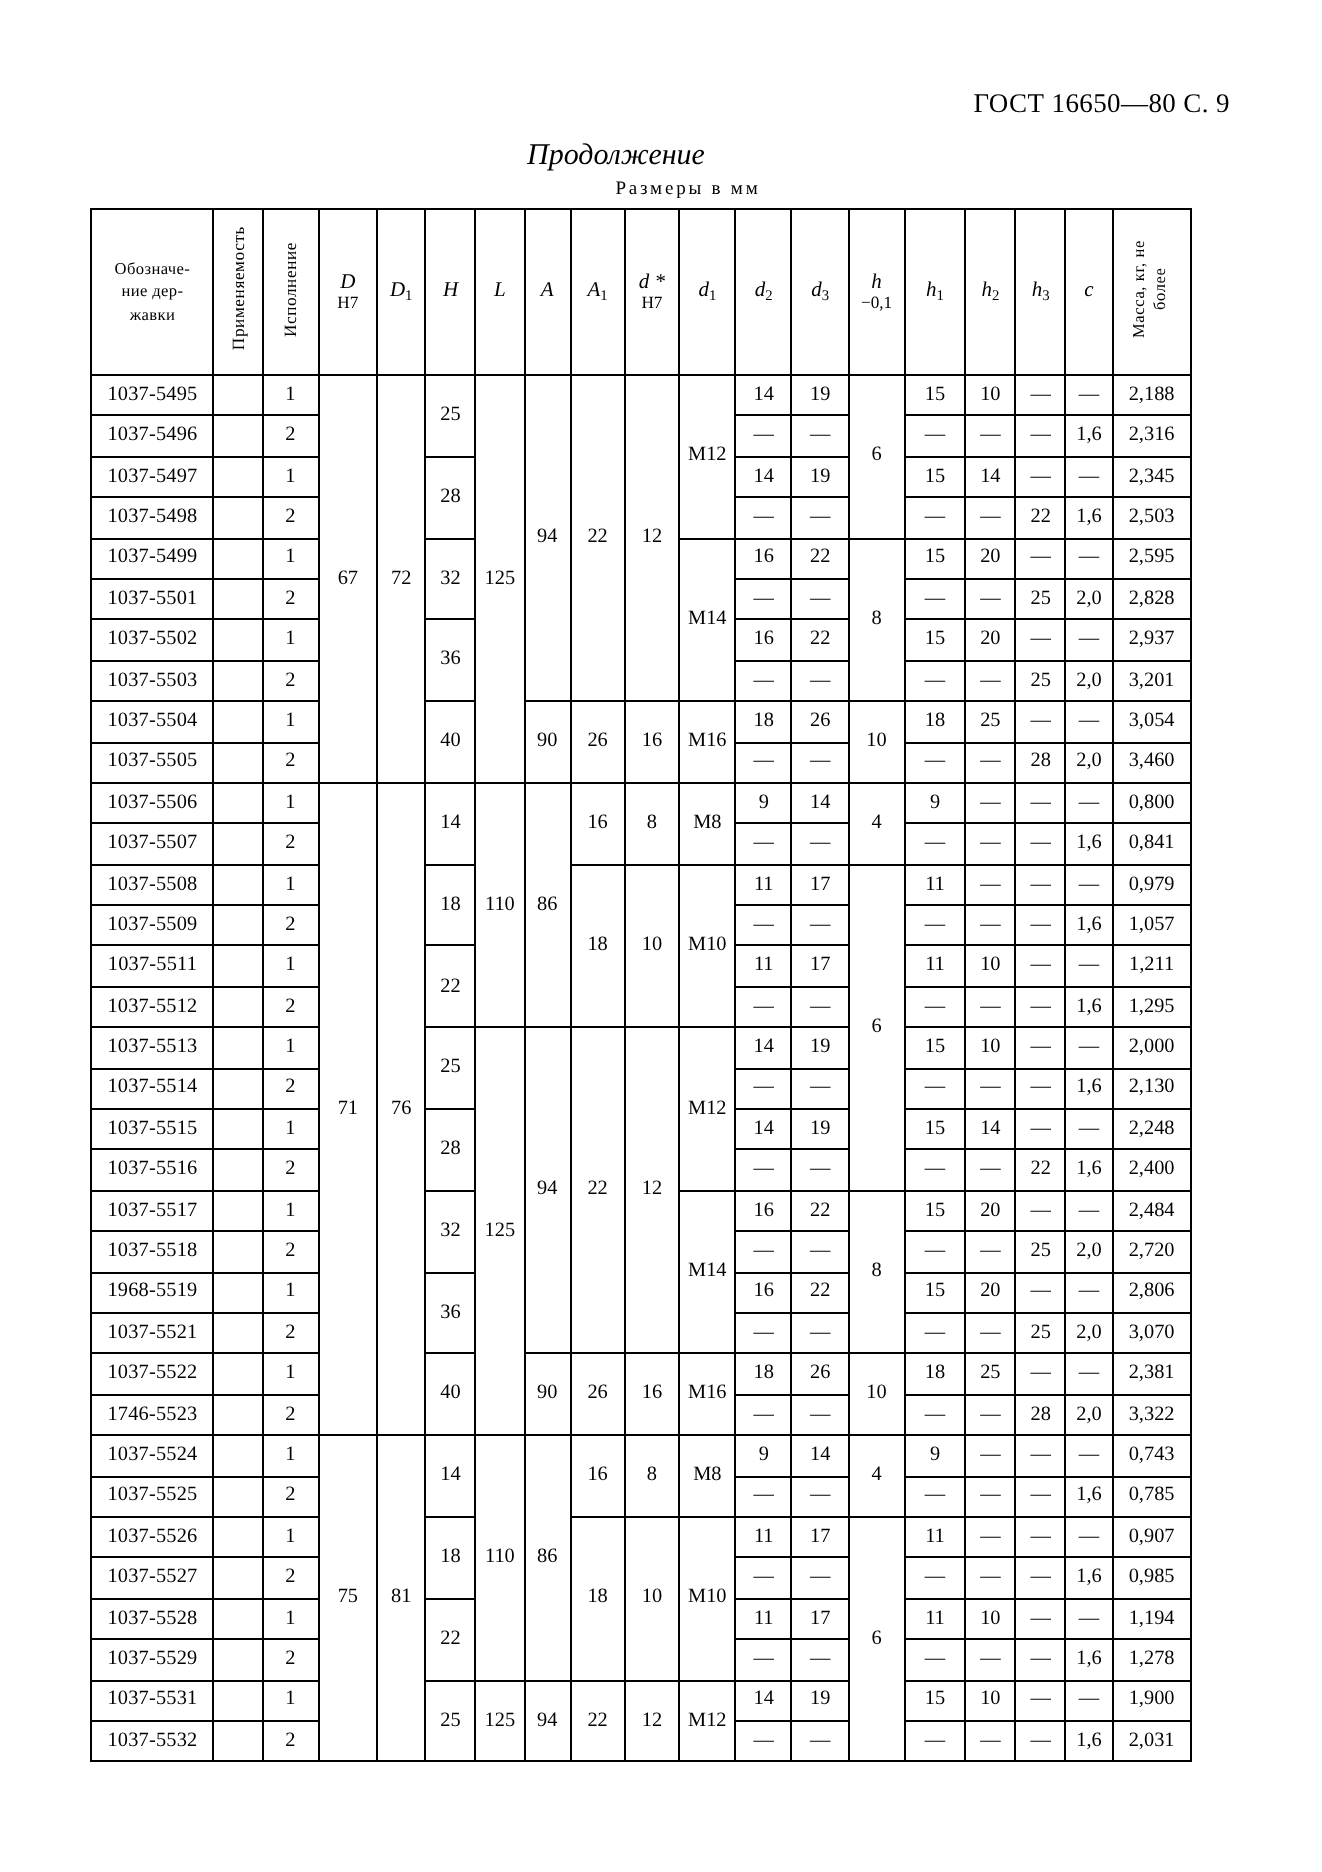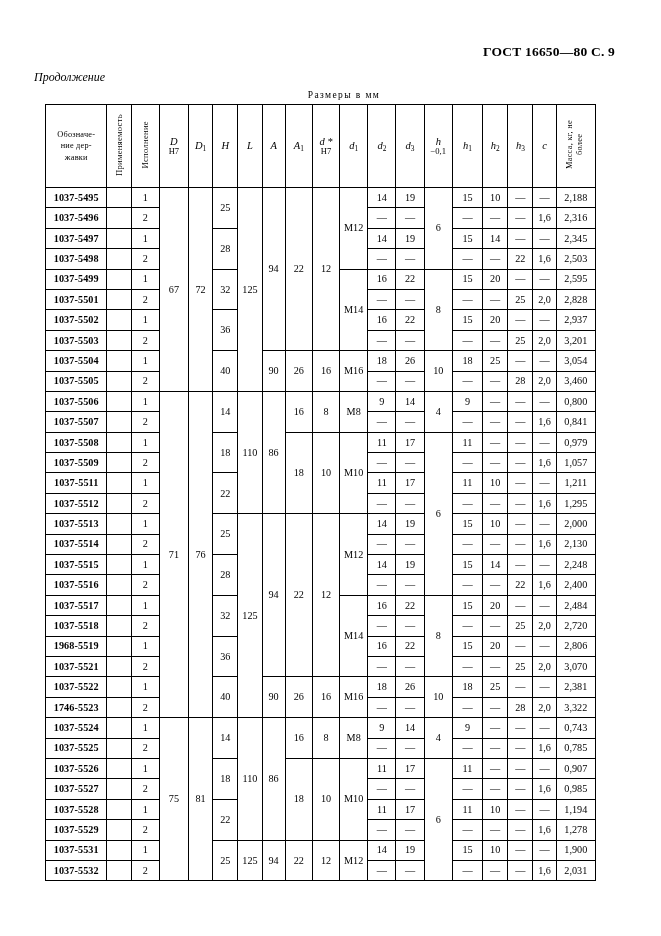--- a/index.html
+++ b/index.html
@@ -9,26 +9,26 @@
     color:#000;
     position:relative;
     overflow:hidden;
   }
   .page{position:absolute;left:0;top:0;width:661px;height:936px;}
 
   
   .doc-header{
     position:absolute;left:0;top:44px;width:615px;
     text-align:right;
-    font-weight:bold;font-size:13.5px;letter-spacing:.2px;
+    font-weight:normal;font-size:13.5px;letter-spacing:.2px;
   }
   .continuation{
     position:absolute;left:0;top:70px;width:616px;
-    text-align:left;
-    font-style:italic;font-size:12px;padding-left:34px;
+    text-align:center;
+    font-style:italic;font-size:15px;
   }
   .dims-caption{
     position:absolute;left:0;top:90px;width:600px;
     text-align:center;font-size:9.5px;letter-spacing:1.4px;padding-left:44px;
   }
 
   
   .tbl-wrap{position:absolute;left:45px;top:104px;width:618px;}
   table.grid{
     border-collapse:collapse;
@@ -58,21 +58,21 @@
     transform:rotate(180deg);
     white-space:nowrap;
     font-size:8.6px;
     display:inline-block;
     letter-spacing:.3px;
   }
   .hdr-desig{font-size:8.3px;line-height:1.35;letter-spacing:.2px;}
   .it{font-style:italic;}
   .sub{font-size:7.4px;vertical-align:-2px;font-style:normal;}
   .frac{display:block;font-size:8.6px;line-height:1.15;}
-  .desig{font-size:10.2px;letter-spacing:.1px;font-weight:bold;}
+  .desig{font-size:10.2px;letter-spacing:.1px;}
   .num{font-size:10.2px;}
   .hdrmass{font-size:8.3px;line-height:1.25;}
 </style>
 </head>
 <body>
 
 <div class="page">
 
   <div class="doc-header">ГОСТ 16650—80 С. 9</div>
   <div class="continuation">Продолжение</div>

